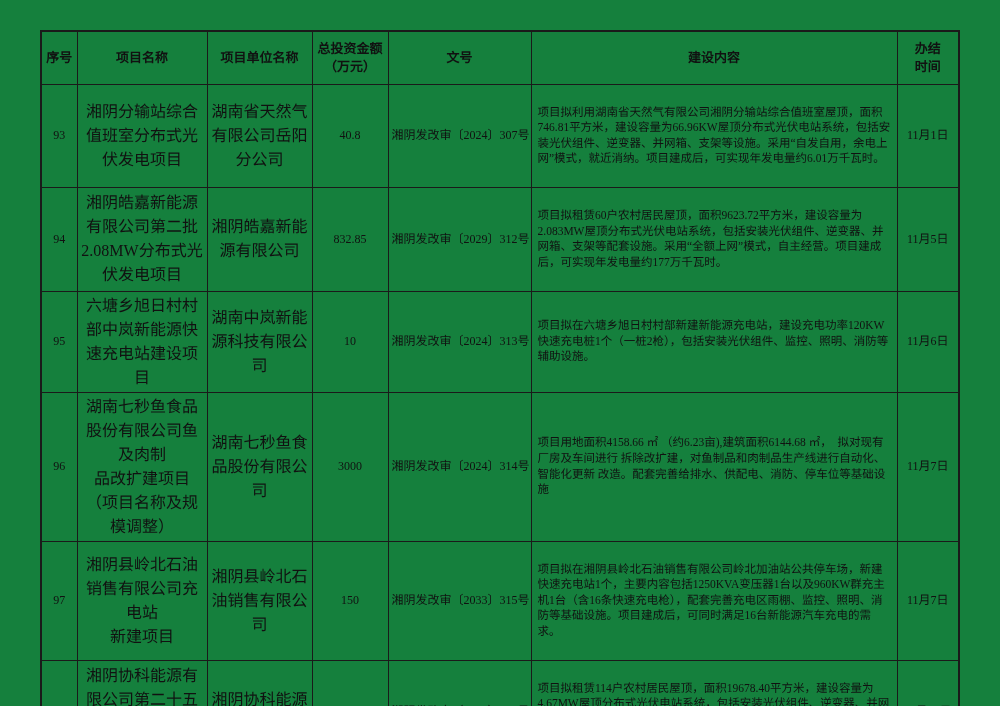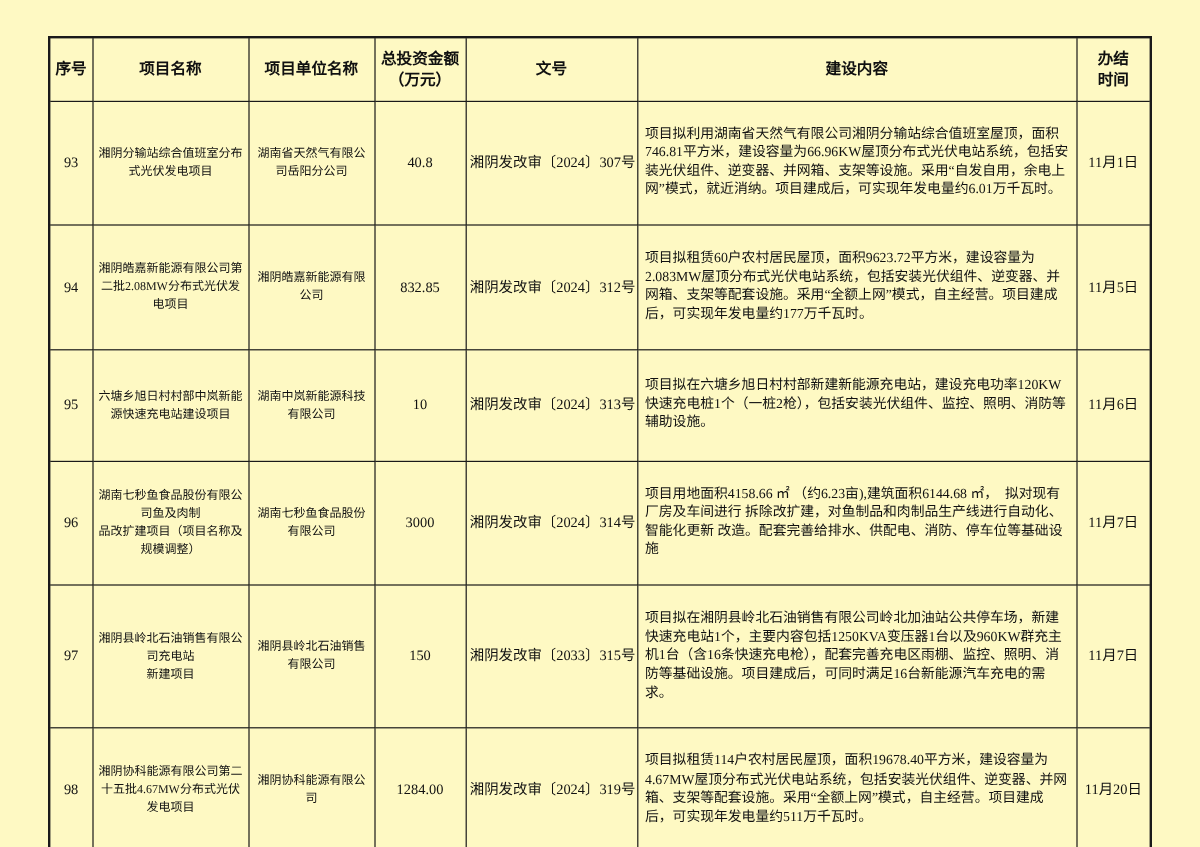--- a/index.html
+++ b/index.html
@@ -9,21 +9,21 @@
     width: 1000px;
     height: 706px;
     overflow: hidden;
     font-family: "Liberation Serif", "DejaVu Serif", serif;
     color: #111111;
   }
   .page {
     position: relative;
     width: 1000px;
     height: 706px;
-    background: #fef9c3;
+    background: #15803d;
   }
   table.approval-table {
     position: absolute;
     left: 40px;
     top: 30px;
     width: 918px;
     border-collapse: collapse;
     table-layout: fixed;
     border: 2.5px solid #1a1a1a;
   }
@@ -37,21 +37,21 @@
   .approval-table th {
     font-size: 13px;
     font-weight: bold;
     text-align: center;
     white-space: pre-line;
     line-height: 1.35;
     padding: 2px 1px;
     height: 53px;
   }
   .approval-table td {
-    font-size: 10px;
+    font-size: 16px;
     text-align: center;
     padding: 2px 3px;
     line-height: 1.45;
   }
   td.cell-name, td.cell-unit {
     white-space: pre-line;
     line-height: 1.5;
   }
   td.cell-amount, td.cell-no, td.cell-date {
     font-size: 12px;
@@ -112,21 +112,21 @@
         <td class="cell-amount">40.8</td>
         <td class="cell-doc">湘阴发改审〔2024〕307号</td>
         <td class="cell-content">项目拟利用湖南省天然气有限公司湘阴分输站综合值班室屋顶，面积746.81平方米，建设容量为66.96KW屋顶分布式光伏电站系统，包括安装光伏组件、逆变器、并网箱、支架等设施。采用“自发自用，余电上网”模式，就近消纳。项目建成后，可实现年发电量约6.01万千瓦时。</td>
         <td class="cell-date">11月1日</td>
       </tr>
       <tr class="r1">
         <td class="cell-no">94</td>
         <td class="cell-name">湘阴皓嘉新能源有限公司第二批2.08MW分布式光伏发电项目</td>
         <td class="cell-unit">湘阴皓嘉新能源有限公司</td>
         <td class="cell-amount">832.85</td>
-        <td class="cell-doc">湘阴发改审〔2024〕312号</td>
+        <td class="cell-doc">湘阴发改审〔2029〕312号</td>
         <td class="cell-content">项目拟租赁60户农村居民屋顶，面积9623.72平方米，建设容量为2.083MW屋顶分布式光伏电站系统，包括安装光伏组件、逆变器、并网箱、支架等配套设施。采用“全额上网”模式，自主经营。项目建成后，可实现年发电量约177万千瓦时。</td>
         <td class="cell-date">11月5日</td>
       </tr>
       <tr class="r2">
         <td class="cell-no">95</td>
         <td class="cell-name">六塘乡旭日村村部中岚新能源快速充电站建设项目</td>
         <td class="cell-unit">湖南中岚新能源科技有限公司</td>
         <td class="cell-amount">10</td>
         <td class="cell-doc">湘阴发改审〔2024〕313号</td>
         <td class="cell-content">项目拟在六塘乡旭日村村部新建新能源充电站，建设充电功率120KW快速充电桩1个（一桩2枪），包括安装光伏组件、监控、照明、消防等辅助设施。</td>

